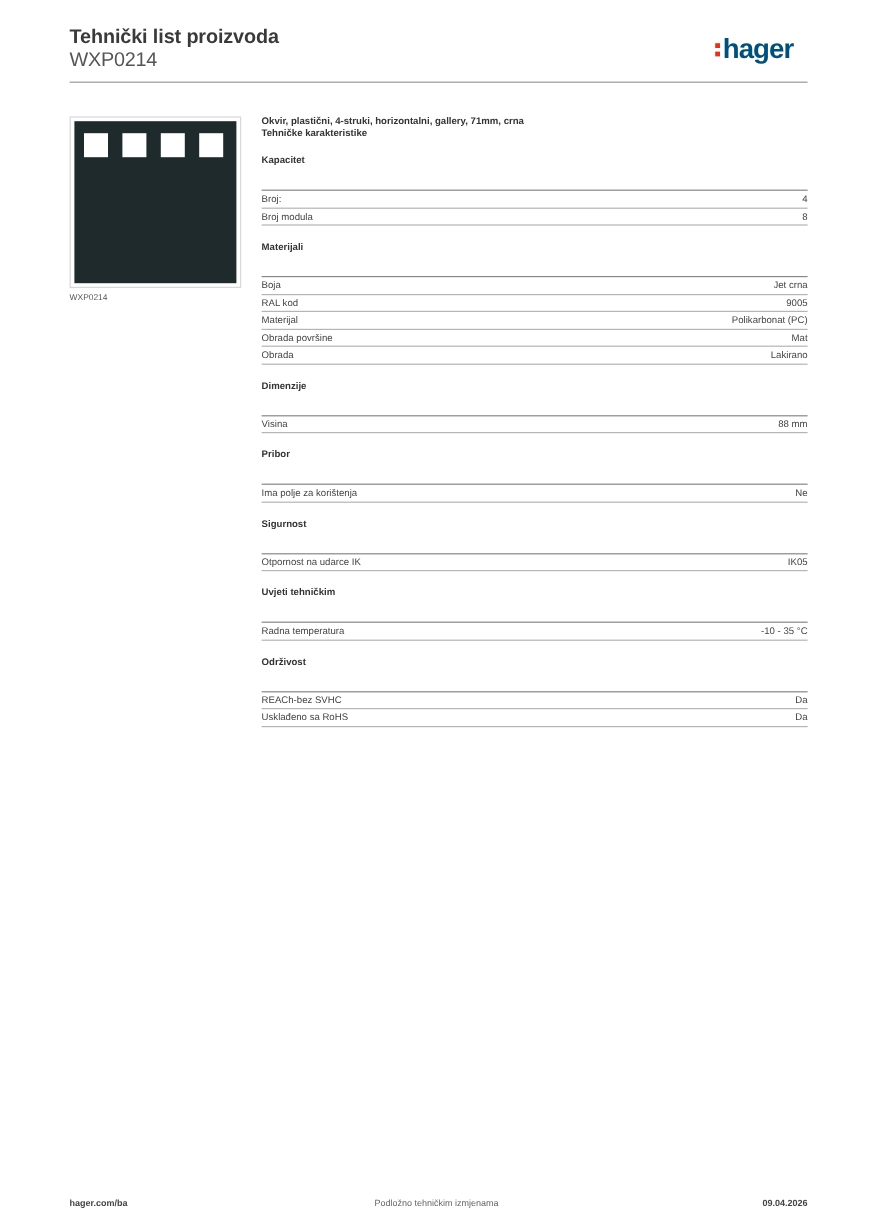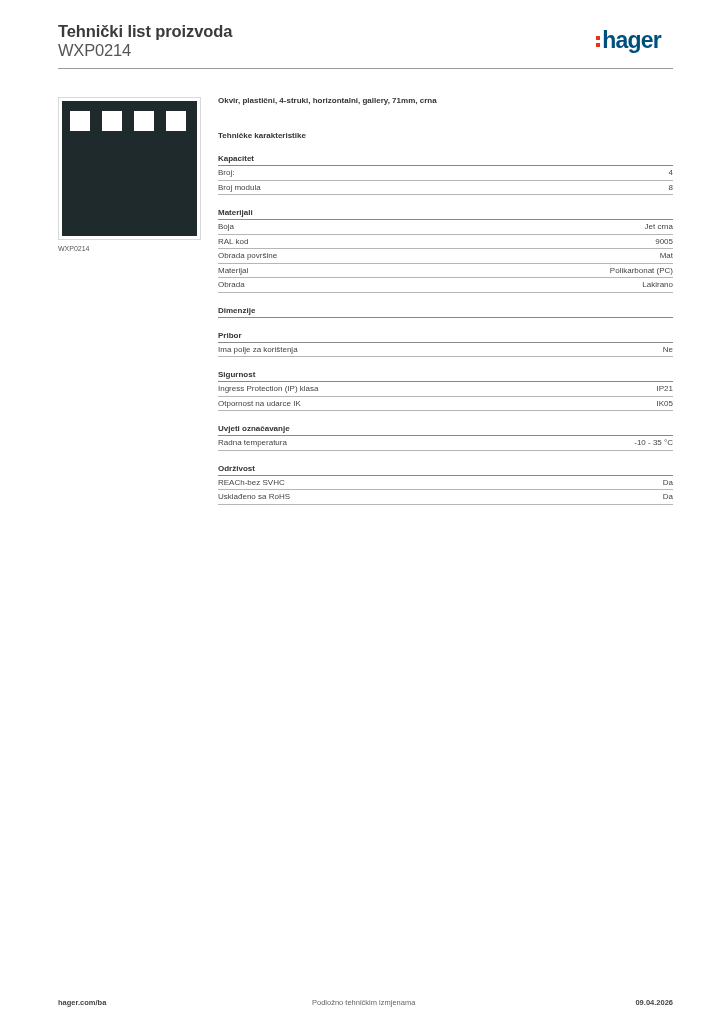--- a/index.html
+++ b/index.html
@@ -106,36 +106,35 @@
       top: 96px;
       width: 455px;
     }
     .product-desc {
       font-size: 8px;
       font-weight: bold;
       color: #333333;
       line-height: 10px;
     }
     .tech-heading {
-      margin-top: 25px;
       font-size: 8px;
       font-weight: bold;
       color: #333333;
       line-height: 10px;
     }
     .section {
       margin-top: 12px;
     }
     .section:first-of-type { margin-top: 15px; }
     .section-title {
       font-size: 8px;
       font-weight: bold;
       color: #333333;
       line-height: 11px;
-      padding-bottom: 1px;
+      padding-bottom: 19px;
       border-bottom: 1px solid #888888;
     }
     .row {
       display: flex;
       justify-content: space-between;
       font-size: 8px;
       color: #444444;
       line-height: 13.5px;
       border-bottom: 1px solid #b5b5b5;
       height: 14.5px;
@@ -218,60 +217,60 @@
       <div class="section-title">Materijali</div>
       <div class="row">
         <span class="label">Boja</span>
         <span class="value">Jet crna</span>
       </div>
       <div class="row">
         <span class="label">RAL kod</span>
         <span class="value">9005</span>
       </div>
       <div class="row">
+        <span class="label">Materijal</span>
+        <span class="value">Polikarbonat (PC)</span>
+      </div>
+      <div class="row">
         <span class="label">Obrada površine</span>
         <span class="value">Mat</span>
       </div>
       <div class="row">
-        <span class="label">Materijal</span>
-        <span class="value">Polikarbonat (PC)</span>
-      </div>
-      <div class="row">
         <span class="label">Obrada</span>
         <span class="value">Lakirano</span>
       </div>
     </div>
 
     <div class="section">
       <div class="section-title">Dimenzije</div>
+      <div class="row">
+        <span class="label">Visina</span>
+        <span class="value">88 mm</span>
+      </div>
     </div>
 
     <div class="section">
       <div class="section-title">Pribor</div>
       <div class="row">
         <span class="label">Ima polje za korištenja</span>
         <span class="value">Ne</span>
       </div>
     </div>
 
 
     <div class="section">
       <div class="section-title">Sigurnost</div>
       <div class="row">
-        <span class="label">Ingress Protection (IP) klasa</span>
-        <span class="value">IP21</span>
-      </div>
-      <div class="row">
         <span class="label">Otpornost na udarce IK</span>
         <span class="value">IK05</span>
       </div>
     </div>
 
     <div class="section">
-      <div class="section-title">Uvjeti označavanje</div>
+      <div class="section-title">Uvjeti tehničkim</div>
       <div class="row">
         <span class="label">Radna temperatura</span>
         <span class="value">-10 - 35 °C</span>
       </div>
     </div>
 
     <div class="section">
       <div class="section-title">Održivost</div>
       <div class="row">
         <span class="label">REACh-bez SVHC</span>

